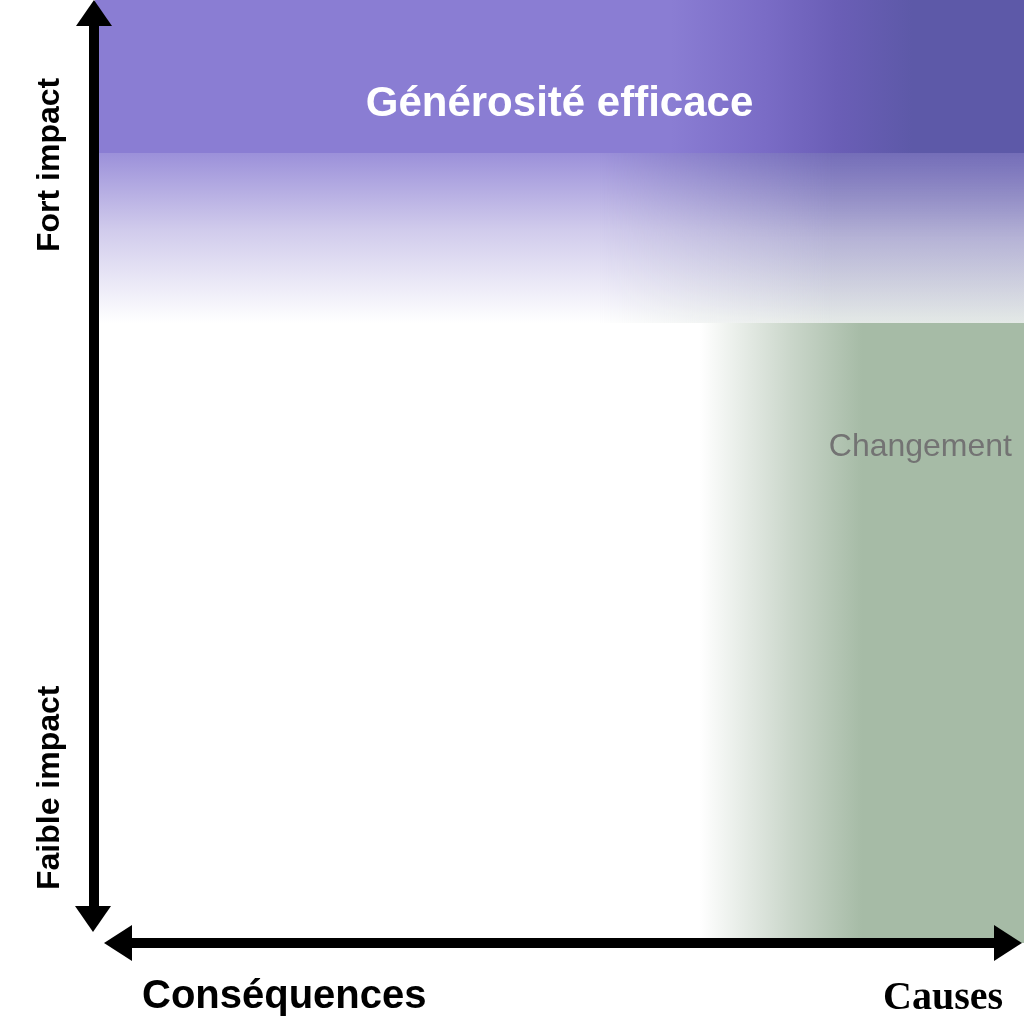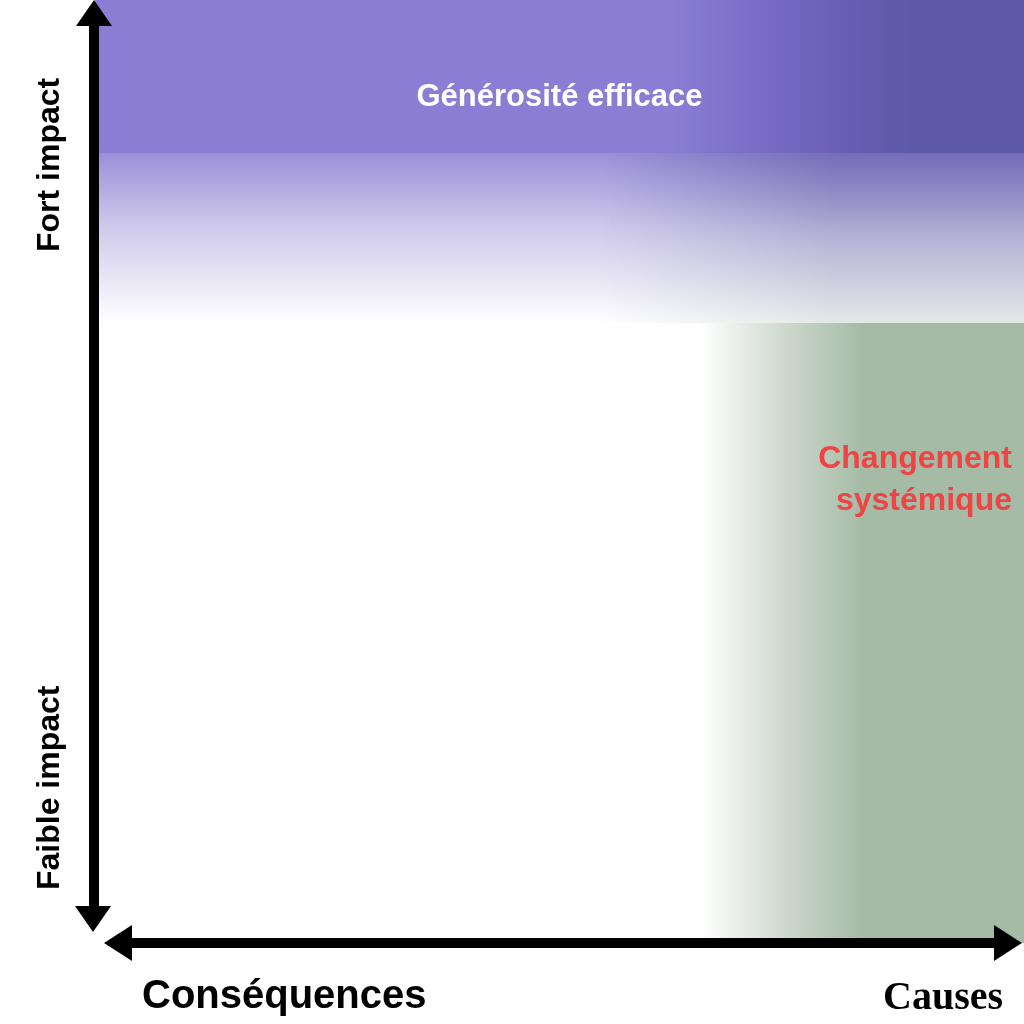--- a/index.html
+++ b/index.html
@@ -22,25 +22,25 @@
       background: linear-gradient(to bottom, rgba(100,95,170,0.7) 0%, rgba(150,150,190,0.5) 50%, rgba(200,210,205,0.5) 100%);
       -webkit-mask-image: linear-gradient(to right, rgba(0,0,0,0) 0%, rgba(0,0,0,1) 55%);
       mask-image: linear-gradient(to right, rgba(0,0,0,0) 0%, rgba(0,0,0,1) 55%);
     }
     .green-block {
       position: absolute; left: 700px; top: 323px; width: 324px; height: 620px;
       background: linear-gradient(to right, rgba(167,187,167,0) 0%, rgba(167,187,167,0.6) 28%, #a6bba6 50%, #a6bba6 100%);
     }
     .band-title {
       position: absolute; left: 95px; top: 78px; width: 929px; text-align: center;
-      color: #ffffff; font-weight: bold; font-size: 31px; letter-spacing: 0px;
+      color: #ffffff; font-weight: bold; font-size: 42px; letter-spacing: 0px;
     }
     .green-title {
-      position: absolute; right: 12px; top: 436px; width: 260px; text-align: right;
-      color: #ef4444; font-weight: bold; font-size: 32px; line-height: 42px;
+      position: absolute; right: 12px; top: 424px; width: 260px; text-align: right;
+      color: #737373; font-weight: normal; font-size: 32px; line-height: 42px;
     }
     .axis-v {
       position: absolute; left: 89px; top: 20px; width: 10px; height: 890px; background: #000;
     }
     .arrow-up {
       position: absolute; left: 76px; top: 0; width: 0; height: 0;
       border-left: 18px solid transparent; border-right: 18px solid transparent;
       border-bottom: 26px solid #000;
     }
     .arrow-down {
@@ -78,21 +78,20 @@
 
 <div class="purple-band"></div>
 <div class="purple-fade"></div>
 <div class="purple-fade-right"></div>
 <div class="green-block"></div>
 
 <div class="band-title">Générosité efficace</div>
 
 <div class="green-title">
   <div>Changement</div>
-  <div>systémique</div>
 </div>
 
 <div class="axis-v"></div>
 <div class="arrow-up"></div>
 <div class="arrow-down"></div>
 
 <div class="axis-h"></div>
 <div class="arrow-left"></div>
 <div class="arrow-right"></div>
 

